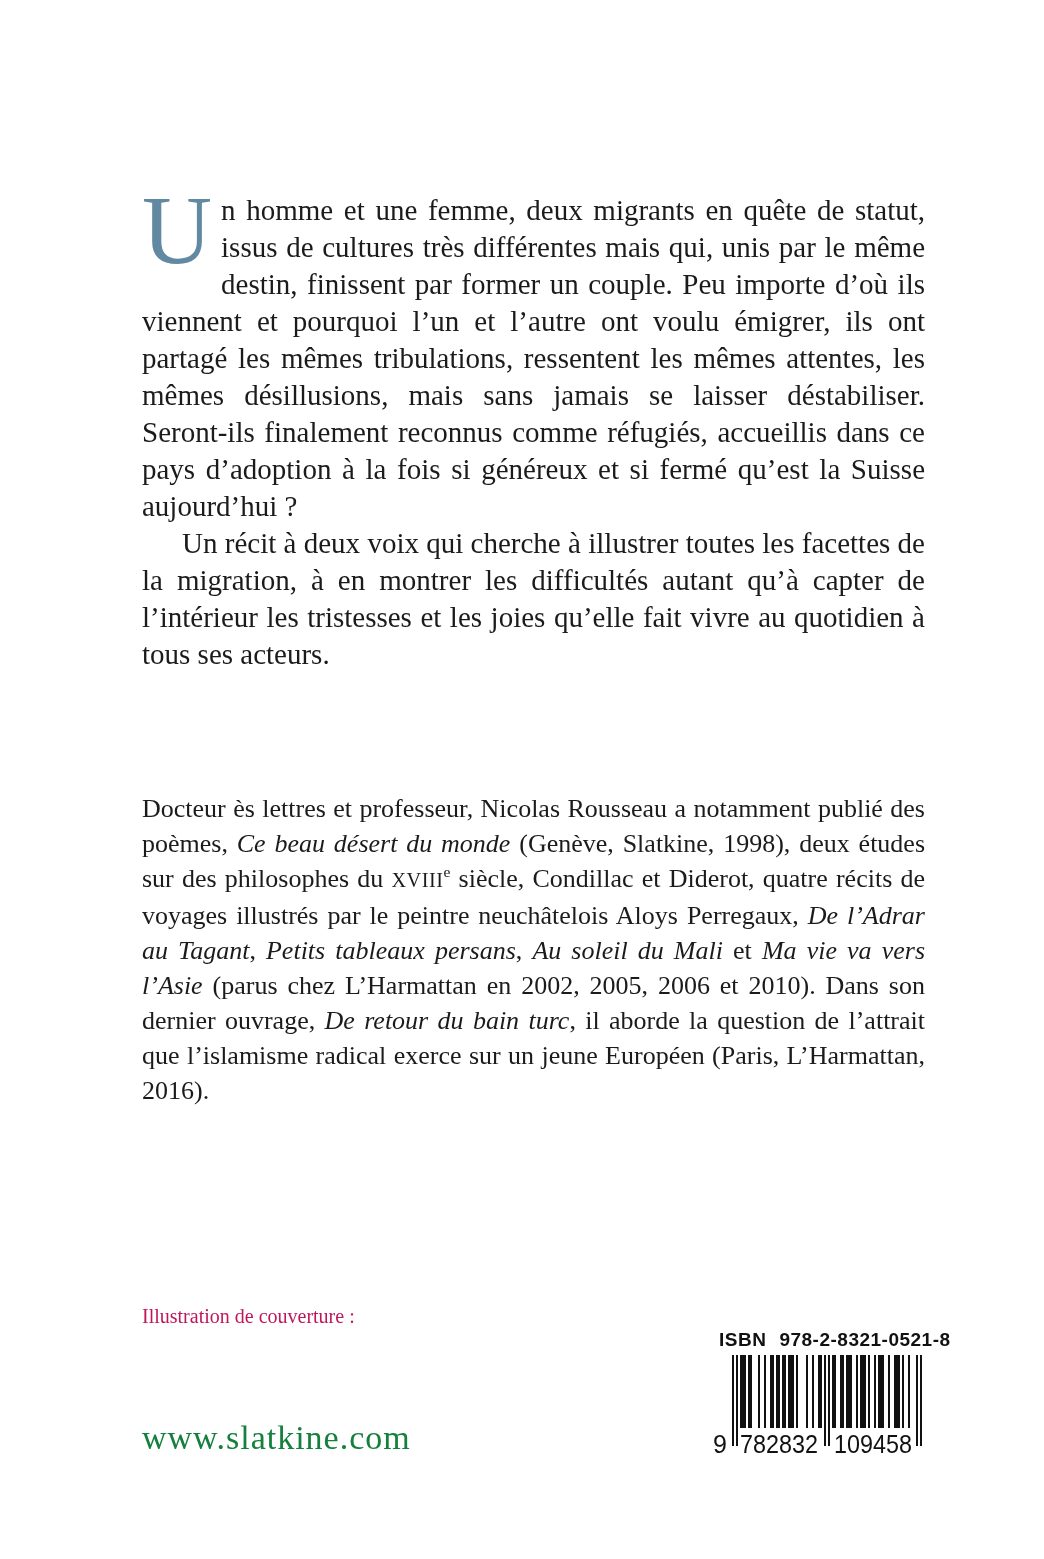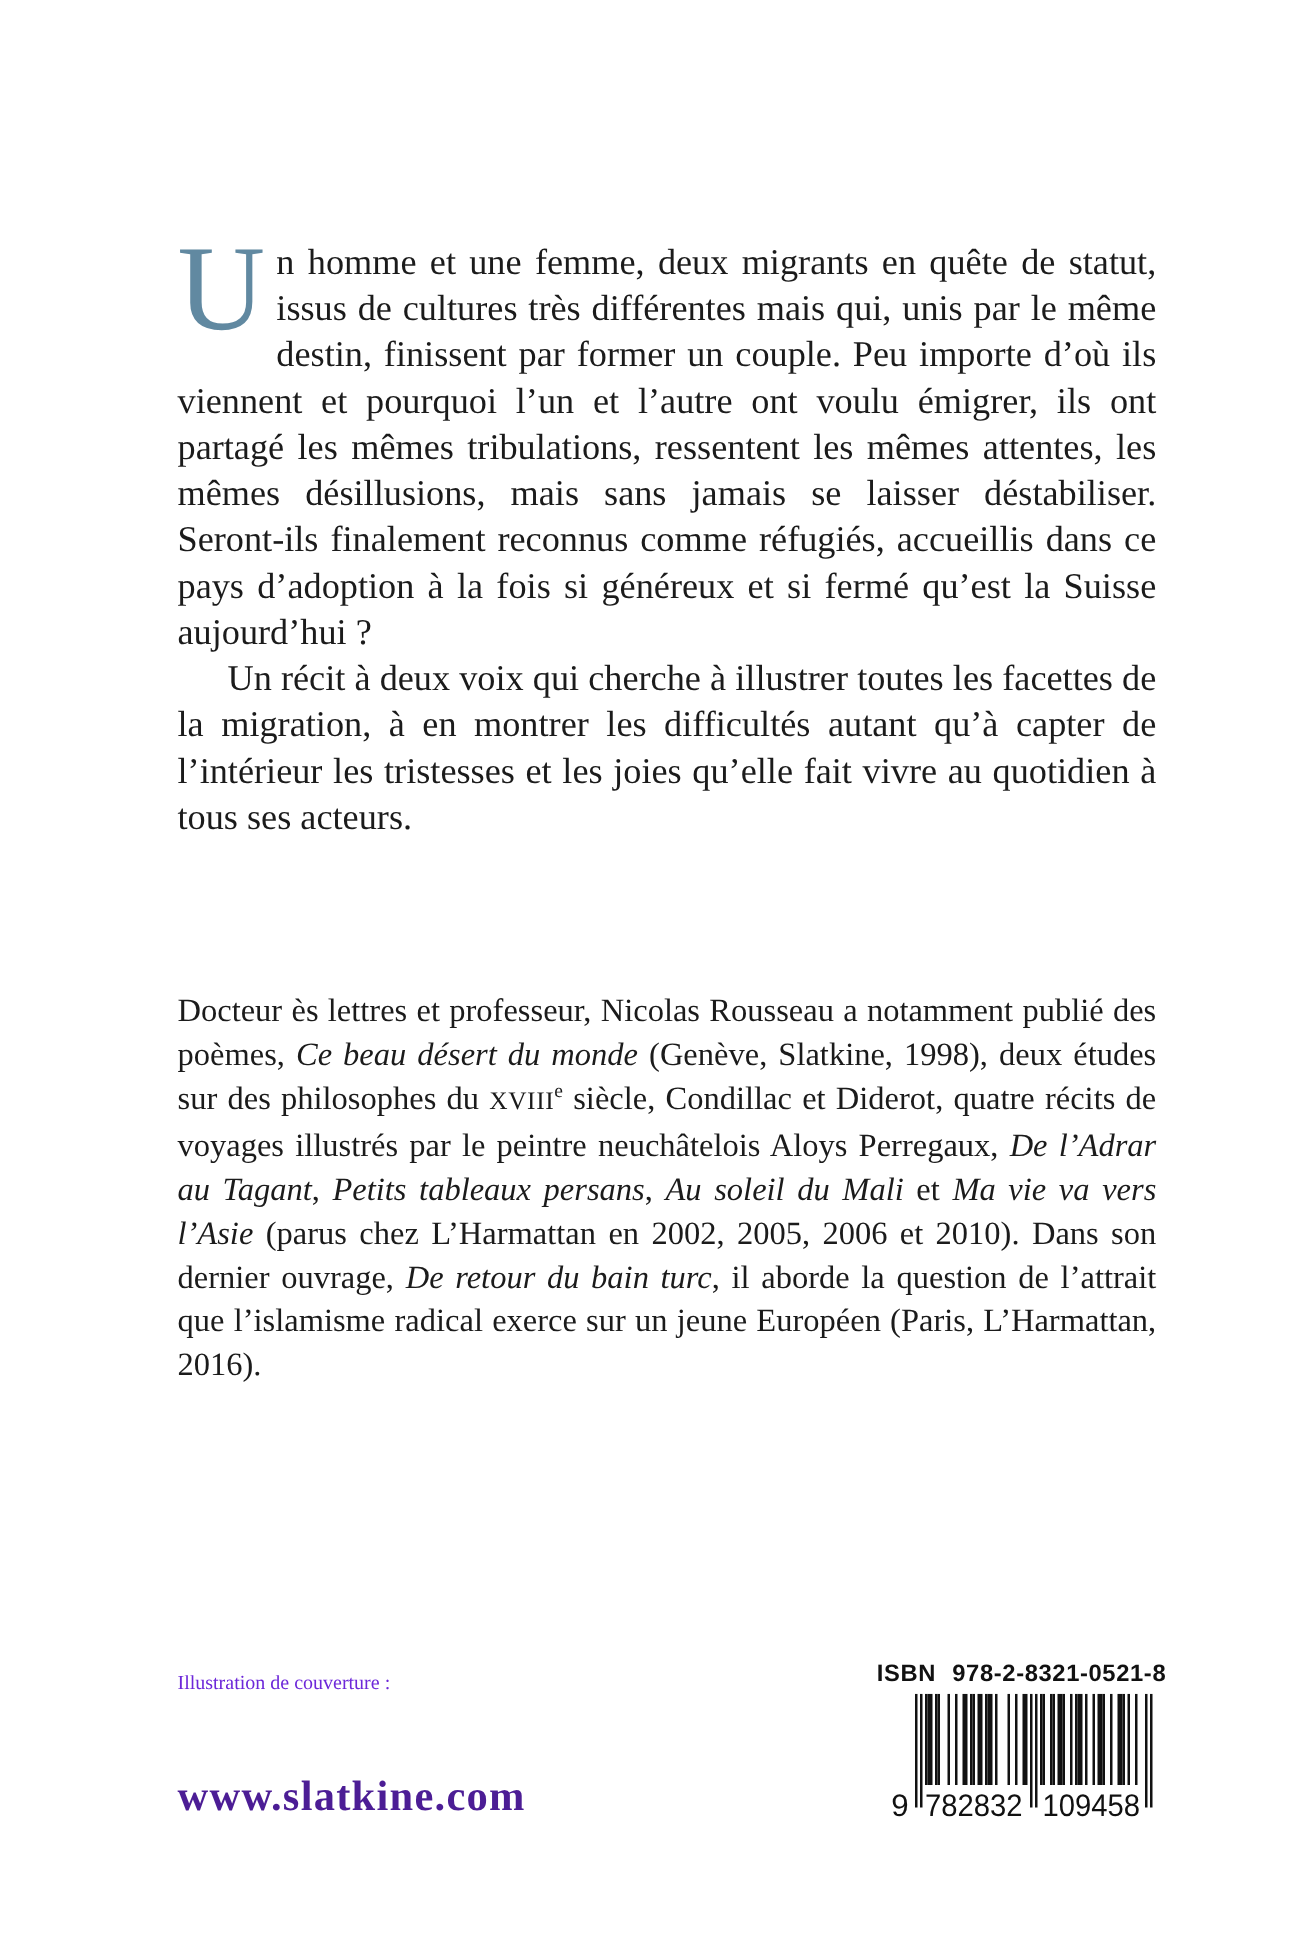--- a/index.html
+++ b/index.html
@@ -37,36 +37,35 @@
   .bio {
     position: absolute; left: 142px; top: 791px; width: 783px;
   }
   .bio .para { font-size: 26px; line-height: 35px; }
   .bio i { font-style: italic; }
   .sc { font-size: 0.78em; letter-spacing: 0.5px; }
   sup { font-size: 0.6em; vertical-align: super; line-height: 0; }
 
   
   .credit {
-    position: absolute; left: 142px; top: 1330px;
-    font-size: 16px; line-height: 33px; color: #6d28d9;
+    position: absolute; left: 142px; top: 1300px;
+    font-size: 20px; line-height: 33px; color: #be185d;
   }
   .website {
     position: absolute; left: 142px; top: 1419px;
-    font-size: 34px; color: #4c1d95;
+    font-size: 34px; color: #15803d;
     letter-spacing: 1px;
-    font-weight: bold;
   }
 
   
   .isbn-block {
     position: absolute; left: 703px; top: 1329px; width: 230px;
   }
   .isbn-line {
-    display: flex; justify-content: flex-end; gap: 13px;
+    display: flex; justify-content: flex-start; gap: 13px;
     padding-left: 16px;
     font-family: "Liberation Sans", sans-serif;
     font-size: 19px; font-weight: bold; color: #111111;
     letter-spacing: 0.5px;
     margin-bottom: 4px;
     white-space: nowrap;
   }
   #barcode { display: block; }
   #barcode rect { fill: #111111; }
   #barcode text { fill: #111111; }

